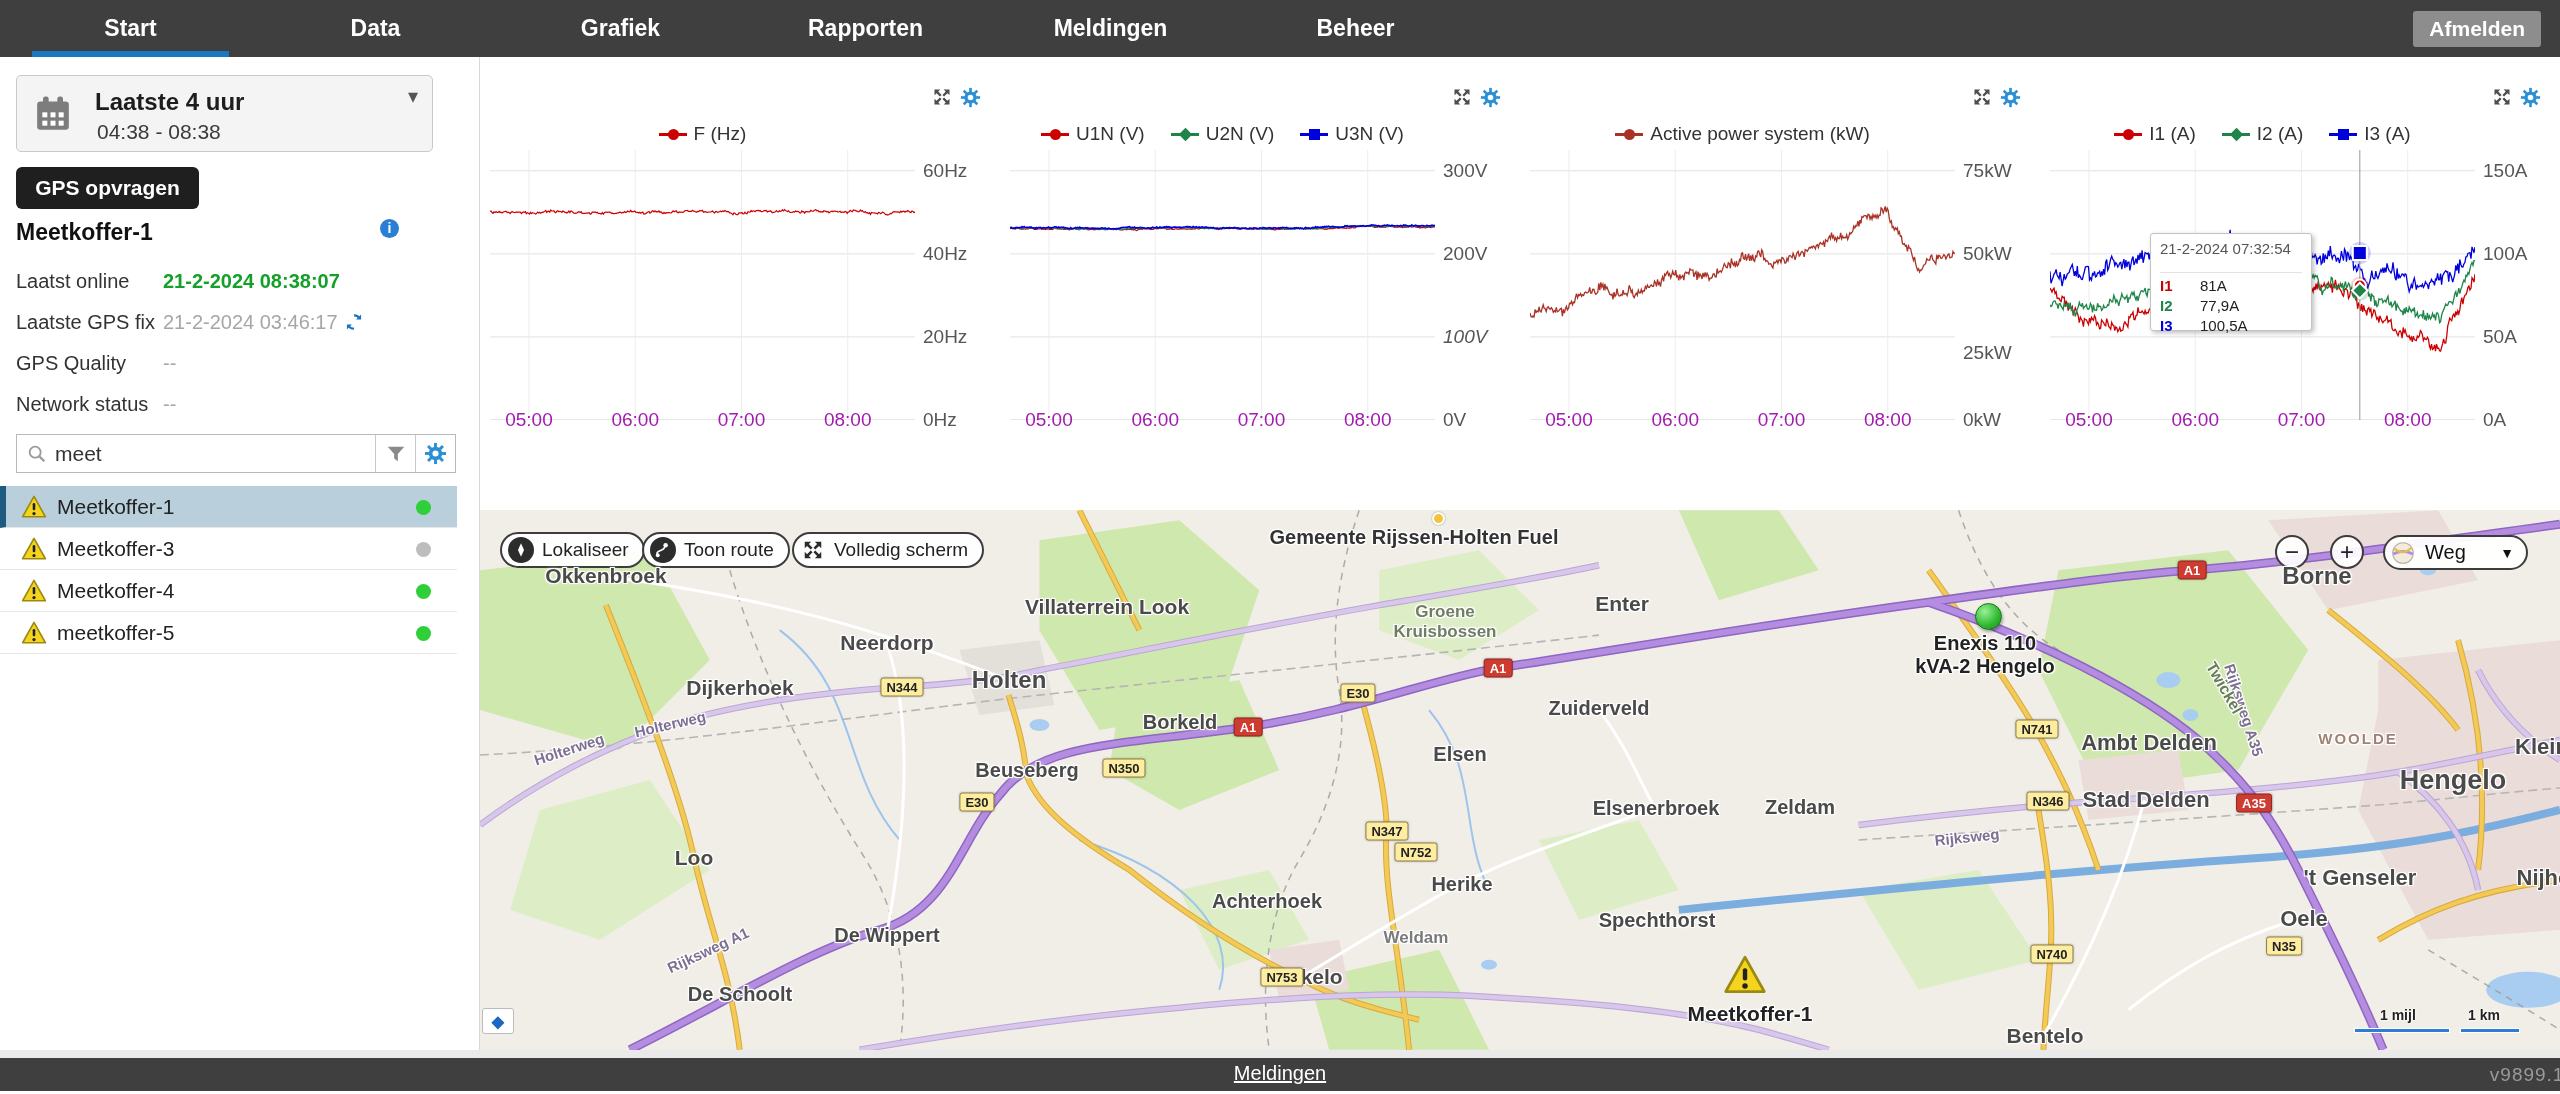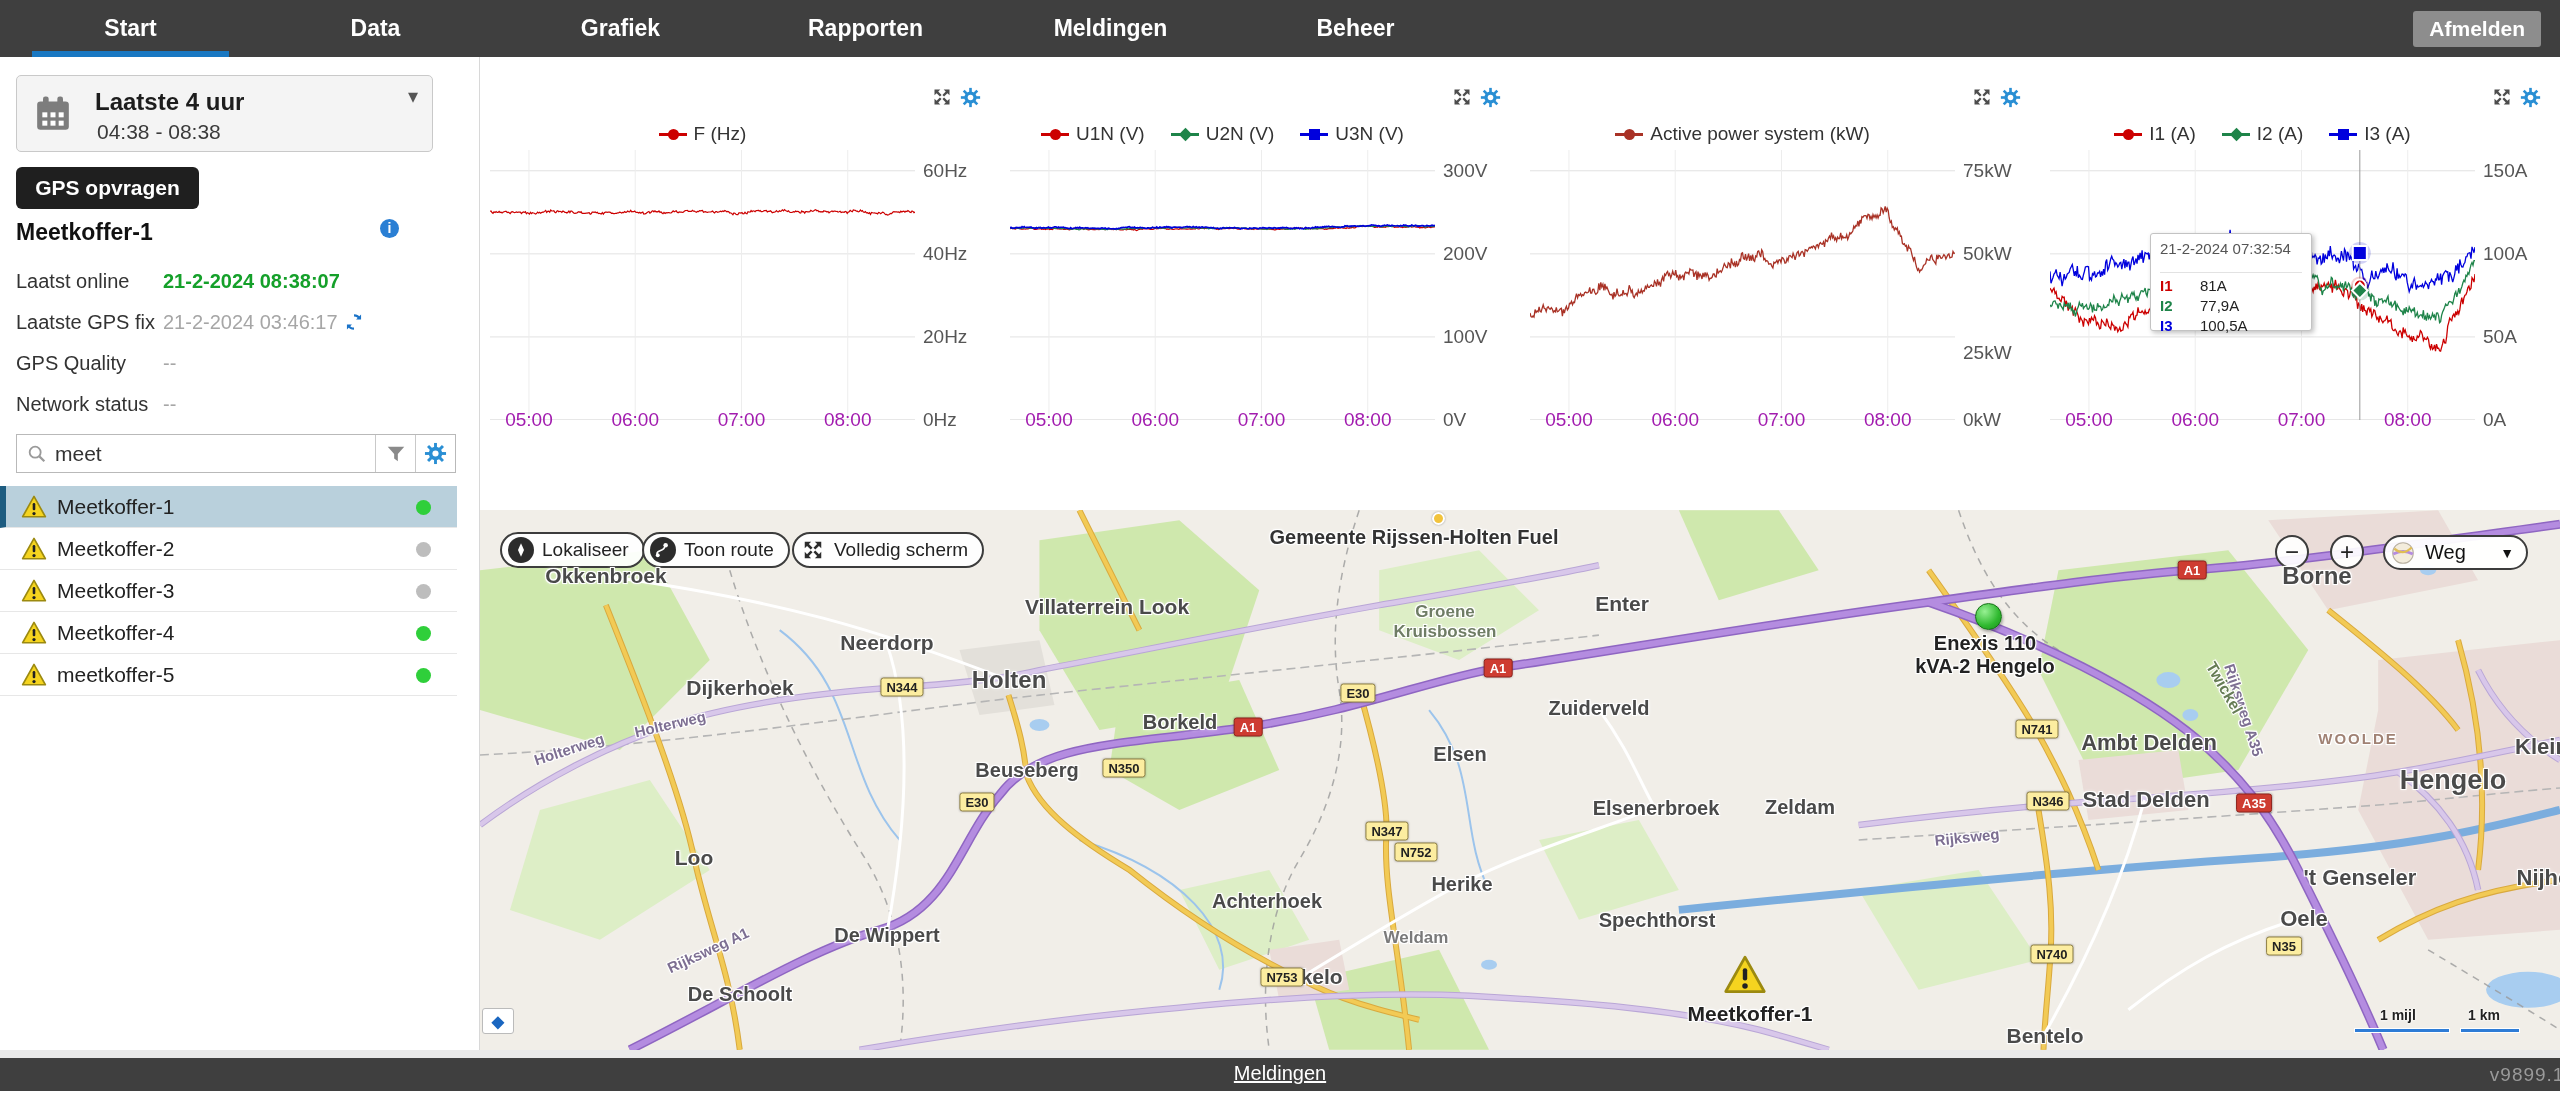--- a/index.html
+++ b/index.html
@@ -231,27 +231,20 @@
           <svg class="warn" width="26" height="26">
             <use href="#sym-warn"></use>
           </svg>
           <span class="dlabel">Meetkoffer-1</span>
           <span class="dot green"></span>
         </div>
         <div class="dev-row">
           <svg class="warn" width="26" height="26">
             <use href="#sym-warn"></use>
           </svg>
-          <span class="dlabel">Meetkoffer-2</span>
-          <span class="dot gray"></span>
-        </div>
-        <div class="dev-row">
-          <svg class="warn" width="26" height="26">
-            <use href="#sym-warn"></use>
-          </svg>
           <span class="dlabel">Meetkoffer-3</span>
           <span class="dot gray"></span>
         </div>
         <div class="dev-row">
           <svg class="warn" width="26" height="26">
             <use href="#sym-warn"></use>
           </svg>
           <span class="dlabel">Meetkoffer-4</span>
           <span class="dot green"></span>
         </div>
@@ -344,21 +337,21 @@
           <line x1="38.972500000000004" x2="38.972500000000004" y1="0" y2="270" stroke="#ededed"></line>
           <line x1="145.2225" x2="145.2225" y1="0" y2="270" stroke="#ededed"></line>
           <line x1="251.4725" x2="251.4725" y1="0" y2="270" stroke="#ededed"></line>
           <line x1="357.7225" x2="357.7225" y1="0" y2="270" stroke="#ededed"></line>
           <polyline points="0.0,78.8 1.0,78.4 2.0,78.3 3.0,78.8 4.0,78.3 5.1,79.2 6.1,78.6 7.1,78.4 8.1,78.4 9.1,78.4 10.1,78.8 11.1,79.1 12.1,79.1 13.2,79.2 14.2,78.8 15.2,79.2 16.2,78.9 17.2,78.9 18.2,78.8 19.2,78.3 20.2,78.3 21.3,78.2 22.3,78.2 23.3,78.8 24.3,79.3 25.3,79.4 26.3,79.3 27.3,79.0 28.3,79.0 29.3,78.9 30.4,78.5 31.4,79.4 32.4,78.9 33.4,79.3 34.4,79.0 35.4,79.5 36.4,79.0 37.4,79.1 38.5,78.7 39.5,79.6 40.5,79.3 41.5,79.1 42.5,79.5 43.5,78.6 44.5,78.5 45.5,78.5 46.5,78.7 47.6,78.8 48.6,78.9 49.6,78.8 50.6,79.1 51.6,79.0 52.6,78.9 53.6,79.4 54.6,79.1 55.7,79.3 56.7,78.9 57.7,79.5 58.7,79.6 59.7,79.9 60.7,79.2 61.7,79.2 62.7,79.2 63.8,78.2 64.8,78.4 65.8,78.7 66.8,79.1 67.8,79.0 68.8,79.0 69.8,79.0 70.8,78.7 71.8,78.4 72.9,78.7 73.9,79.4 74.9,78.4 75.9,78.8 76.9,79.4 77.9,79.7 78.9,79.9 79.9,79.4 81.0,79.3 82.0,79.5 83.0,79.6 84.0,79.4 85.0,79.8 86.0,79.2 87.0,79.5 88.0,79.0 89.0,79.8 90.1,78.9 91.1,78.8 92.1,79.2 93.1,79.4 94.1,79.3 95.1,79.8 96.1,78.7 97.1,79.3 98.2,78.9 99.2,78.6 100.2,78.8 101.2,79.4 102.2,78.6 103.2,79.7 104.2,79.1 105.2,79.5 106.3,79.7 107.3,79.3 108.3,79.5 109.3,79.6 110.3,79.8 111.3,80.0 112.3,79.8 113.3,79.8 114.3,79.3 115.4,79.4 116.4,79.9 117.4,79.5 118.4,79.4 119.4,79.4 120.4,79.3 121.4,79.7 122.4,79.5 123.5,80.0 124.5,79.3 125.5,79.9 126.5,80.6 127.5,80.2 128.5,79.5 129.5,79.4 130.5,79.1 131.5,79.0 132.6,79.3 133.6,78.5 134.6,78.8 135.6,78.8 136.6,78.4 137.6,78.9 138.6,78.8 139.6,79.1 140.7,79.3 141.7,79.1 142.7,79.4 143.7,79.1 144.7,78.4 145.7,78.5 146.7,78.9 147.7,78.7 148.8,78.7 149.8,78.3 150.8,78.6 151.8,78.2 152.8,78.2 153.8,78.2 154.8,78.6 155.8,78.5 156.8,79.4 157.9,79.0 158.9,79.3 159.9,79.0 160.9,79.0 161.9,79.1 162.9,79.5 163.9,79.4 164.9,79.0 166.0,78.8 167.0,78.8 168.0,79.1 169.0,79.3 170.0,78.5 171.0,79.1 172.0,78.7 173.0,78.8 174.0,79.0 175.1,79.0 176.1,79.2 177.1,79.1 178.1,79.1 179.1,78.8 180.1,79.1 181.1,78.9 182.1,79.2 183.2,78.9 184.2,78.8 185.2,79.1 186.2,78.3 187.2,78.5 188.2,79.0 189.2,78.9 190.2,78.3 191.3,78.5 192.3,78.4 193.3,78.0 194.3,78.8 195.3,78.2 196.3,78.5 197.3,78.0 198.3,77.6 199.3,78.2 200.4,78.4 201.4,78.2 202.4,78.2 203.4,78.2 204.4,78.2 205.4,78.6 206.4,79.4 207.4,78.9 208.5,79.5 209.5,79.2 210.5,78.7 211.5,78.7 212.5,78.5 213.5,78.7 214.5,78.4 215.5,78.7 216.5,78.3 217.6,78.4 218.6,78.7 219.6,78.7 220.6,78.5 221.6,78.2 222.6,78.0 223.6,78.5 224.6,78.3 225.7,78.4 226.7,78.8 227.7,79.2 228.7,79.1 229.7,79.2 230.7,78.3 231.7,78.7 232.7,78.7 233.8,78.3 234.8,78.9 235.8,78.8 236.8,79.2 237.8,78.9 238.8,79.0 239.8,79.1 240.8,78.7 241.8,79.3 242.9,78.9 243.9,79.4 244.9,78.4 245.9,78.9 246.9,79.1 247.9,79.1 248.9,78.6 249.9,78.7 251.0,79.0 252.0,78.9 253.0,79.1 254.0,78.8 255.0,79.2 256.0,79.0 257.0,78.8 258.0,78.8 259.0,79.2 260.1,79.1 261.1,79.2 262.1,79.5 263.1,79.2 264.1,79.8 265.1,79.8 266.1,79.6 267.1,78.8 268.2,79.1 269.2,79.4 270.2,79.4 271.2,78.5 272.2,79.2 273.2,78.9 274.2,78.9 275.2,79.3 276.3,79.1 277.3,78.6 278.3,78.7 279.3,78.5 280.3,78.9 281.3,78.3 282.3,78.8 283.3,78.2 284.3,79.0 285.4,78.4 286.4,78.2 287.4,78.6 288.4,78.1 289.4,78.4 290.4,77.6 291.4,78.0 292.4,78.3 293.5,78.5 294.5,78.3 295.5,78.5 296.5,78.2 297.5,78.7 298.5,78.7 299.5,78.5 300.5,79.1 301.5,78.5 302.6,78.5 303.6,78.7 304.6,78.6 305.6,78.3 306.6,78.7 307.6,78.9 308.6,78.6 309.6,78.7 310.7,78.5 311.7,78.7 312.7,78.7 313.7,79.0 314.7,79.4 315.7,79.0 316.7,79.3 317.7,78.9 318.8,78.6 319.8,78.7 320.8,78.4 321.8,78.7 322.8,78.7 323.8,78.5 324.8,77.9 325.8,78.2 326.8,77.4 327.9,78.4 328.9,78.1 329.9,77.7 330.9,77.9 331.9,77.4 332.9,78.2 333.9,78.1 334.9,78.0 336.0,78.5 337.0,77.7 338.0,78.0 339.0,78.3 340.0,77.7 341.0,78.0 342.0,77.3 343.0,77.7 344.0,77.8 345.1,77.8 346.1,77.0 347.1,76.6 348.1,76.6 349.1,76.5 350.1,76.3 351.1,75.9 352.1,76.6 353.2,76.4 354.2,76.5 355.2,76.7 356.2,76.2 357.2,76.3 358.2,76.4 359.2,75.7 360.2,76.5 361.3,76.4 362.3,76.2 363.3,76.5 364.3,77.4 365.3,77.4 366.3,77.0 367.3,77.3 368.3,76.3 369.3,77.2 370.4,77.1 371.4,77.0 372.4,77.2 373.4,77.2 374.4,77.0 375.4,77.3 376.4,76.7 377.4,76.7 378.5,76.6 379.5,76.5 380.5,76.1 381.5,76.5 382.5,76.6 383.5,76.7 384.5,77.3 385.5,77.2 386.5,77.0 387.6,77.1 388.6,77.2 389.6,76.6 390.6,77.2 391.6,77.2 392.6,77.5 393.6,77.1 394.6,77.0 395.7,77.3 396.7,77.2 397.7,77.0 398.7,77.0 399.7,76.1 400.7,76.6 401.7,77.1 402.7,77.0 403.8,76.6 404.8,76.5 405.8,77.2 406.8,77.0 407.8,77.1 408.8,77.3 409.8,78.0 410.8,77.4 411.8,77.7 412.9,77.6 413.9,77.1 414.9,77.8 415.9,77.8 416.9,77.1 417.9,77.4 418.9,76.8 419.9,77.4 421.0,77.6 422.0,76.8 423.0,77.3 424.0,76.4 425.0,77.3 " fill="none" stroke="#cc0000" stroke-width="1.2"></polyline>
           <polyline points="0.0,78.3 1.0,78.0 2.0,77.9 3.0,78.7 4.0,78.2 5.1,77.8 6.1,78.3 7.1,78.1 8.1,77.8 9.1,78.6 10.1,78.7 11.1,78.1 12.1,78.0 13.2,78.3 14.2,77.8 15.2,77.5 16.2,77.7 17.2,78.1 18.2,78.2 19.2,77.6 20.2,78.4 21.3,78.3 22.3,78.0 23.3,78.2 24.3,78.2 25.3,77.7 26.3,77.5 27.3,78.1 28.3,77.3 29.3,78.2 30.4,78.1 31.4,77.8 32.4,77.7 33.4,78.4 34.4,78.2 35.4,78.1 36.4,78.1 37.4,78.3 38.5,78.1 39.5,78.4 40.5,77.9 41.5,78.2 42.5,78.4 43.5,78.0 44.5,78.2 45.5,78.6 46.5,78.4 47.6,78.1 48.6,78.1 49.6,78.8 50.6,78.2 51.6,78.9 52.6,78.3 53.6,78.6 54.6,78.7 55.7,78.8 56.7,78.4 57.7,78.6 58.7,79.2 59.7,79.1 60.7,78.9 61.7,79.3 62.7,79.0 63.8,78.9 64.8,78.7 65.8,79.1 66.8,79.5 67.8,79.3 68.8,79.9 69.8,79.6 70.8,79.1 71.8,78.4 72.9,79.0 73.9,79.2 74.9,78.9 75.9,78.8 76.9,78.6 77.9,78.8 78.9,78.8 79.9,78.6 81.0,78.4 82.0,79.1 83.0,78.3 84.0,78.2 85.0,78.8 86.0,79.4 87.0,78.8 88.0,78.7 89.0,79.2 90.1,79.0 91.1,79.3 92.1,78.9 93.1,79.4 94.1,79.2 95.1,79.7 96.1,79.0 97.1,79.7 98.2,78.9 99.2,79.1 100.2,78.8 101.2,78.9 102.2,78.7 103.2,79.1 104.2,79.0 105.2,79.0 106.3,79.6 107.3,79.4 108.3,79.5 109.3,79.2 110.3,78.9 111.3,78.9 112.3,79.2 113.3,79.1 114.3,79.0 115.4,79.4 116.4,78.3 117.4,78.3 118.4,79.3 119.4,78.6 120.4,78.3 121.4,78.6 122.4,78.7 123.5,78.7 124.5,78.7 125.5,78.5 126.5,78.4 127.5,78.6 128.5,78.9 129.5,78.5 130.5,78.1 131.5,78.8 132.6,78.4 133.6,77.7 134.6,78.1 135.6,78.5 136.6,78.5 137.6,78.4 138.6,78.4 139.6,78.3 140.7,77.7 141.7,78.1 142.7,77.3 143.7,77.8 144.7,78.0 145.7,78.1 146.7,77.8 147.7,78.0 148.8,78.3 149.8,78.4 150.8,78.0 151.8,77.7 152.8,78.2 153.8,78.4 154.8,77.9 155.8,78.1 156.8,77.7 157.9,77.4 158.9,78.0 159.9,78.3 160.9,77.9 161.9,78.2 162.9,77.4 163.9,77.7 164.9,77.2 166.0,77.4 167.0,77.4 168.0,77.8 169.0,77.5 170.0,77.1 171.0,78.0 172.0,78.1 173.0,77.8 174.0,78.1 175.1,78.1 176.1,77.8 177.1,77.8 178.1,77.3 179.1,77.3 180.1,78.0 181.1,77.7 182.1,78.4 183.2,77.7 184.2,77.8 185.2,78.3 186.2,78.1 187.2,78.1 188.2,77.3 189.2,77.9 190.2,78.0 191.3,78.1 192.3,77.9 193.3,78.3 194.3,78.2 195.3,77.7 196.3,78.1 197.3,78.0 198.3,78.8 199.3,78.6 200.4,78.1 201.4,78.3 202.4,78.6 203.4,78.4 204.4,78.9 205.4,78.0 206.4,78.5 207.4,78.2 208.5,78.5 209.5,79.1 210.5,78.3 211.5,78.3 212.5,78.7 213.5,78.3 214.5,77.9 215.5,77.9 216.5,77.4 217.6,77.6 218.6,77.8 219.6,77.2 220.6,77.8 221.6,78.0 222.6,77.9 223.6,77.6 224.6,77.9 225.7,77.7 226.7,77.6 227.7,77.7 228.7,78.3 229.7,78.1 230.7,78.5 231.7,78.1 232.7,78.2 233.8,77.8 234.8,77.9 235.8,77.9 236.8,78.3 237.8,79.1 238.8,78.4 239.8,78.2 240.8,78.6 241.8,78.9 242.9,79.0 243.9,77.9 244.9,78.1 245.9,78.3 246.9,78.3 247.9,78.4 248.9,78.9 249.9,78.8 251.0,78.7 252.0,79.2 253.0,78.8 254.0,79.4 255.0,78.8 256.0,78.9 257.0,79.5 258.0,79.0 259.0,78.9 260.1,78.6 261.1,78.8 262.1,78.2 263.1,78.7 264.1,77.8 265.1,78.2 266.1,78.6 267.1,78.3 268.2,78.0 269.2,78.3 270.2,78.5 271.2,78.8 272.2,78.6 273.2,78.3 274.2,79.0 275.2,79.2 276.3,79.0 277.3,79.5 278.3,79.4 279.3,78.8 280.3,79.3 281.3,78.6 282.3,79.2 283.3,78.4 284.3,79.1 285.4,79.1 286.4,78.6 287.4,78.5 288.4,78.4 289.4,78.7 290.4,78.4 291.4,78.3 292.4,78.2 293.5,78.9 294.5,78.9 295.5,79.3 296.5,79.1 297.5,78.7 298.5,79.0 299.5,78.5 300.5,78.6 301.5,78.4 302.6,79.0 303.6,78.6 304.6,78.7 305.6,78.8 306.6,79.0 307.6,78.9 308.6,78.2 309.6,78.4 310.7,78.1 311.7,78.1 312.7,77.6 313.7,78.0 314.7,77.2 315.7,78.0 316.7,77.9 317.7,78.0 318.8,77.9 319.8,77.4 320.8,77.5 321.8,78.0 322.8,76.9 323.8,77.3 324.8,76.8 325.8,77.4 326.8,76.8 327.9,76.6 328.9,77.4 329.9,77.0 330.9,77.5 331.9,77.3 332.9,76.8 333.9,77.0 334.9,76.8 336.0,76.5 337.0,76.5 338.0,76.0 339.0,76.5 340.0,77.0 341.0,76.5 342.0,76.7 343.0,76.9 344.0,76.1 345.1,76.1 346.1,76.6 347.1,76.3 348.1,75.8 349.1,75.8 350.1,75.5 351.1,75.8 352.1,76.0 353.2,76.4 354.2,76.4 355.2,76.4 356.2,76.2 357.2,76.1 358.2,76.6 359.2,76.0 360.2,76.2 361.3,76.2 362.3,76.6 363.3,76.3 364.3,76.5 365.3,76.7 366.3,76.1 367.3,76.0 368.3,75.9 369.3,76.3 370.4,76.9 371.4,76.8 372.4,76.8 373.4,76.4 374.4,75.9 375.4,76.4 376.4,76.2 377.4,75.9 378.5,76.4 379.5,76.3 380.5,76.3 381.5,76.6 382.5,76.4 383.5,76.2 384.5,75.9 385.5,76.0 386.5,76.0 387.6,76.2 388.6,75.7 389.6,75.6 390.6,76.0 391.6,76.3 392.6,75.9 393.6,76.2 394.6,76.6 395.7,76.7 396.7,76.2 397.7,76.8 398.7,76.8 399.7,76.6 400.7,75.9 401.7,76.5 402.7,75.6 403.8,76.3 404.8,75.8 405.8,75.6 406.8,76.0 407.8,75.5 408.8,76.0 409.8,75.6 410.8,75.9 411.8,75.8 412.9,75.9 413.9,76.8 414.9,76.7 415.9,77.0 416.9,76.7 417.9,76.5 418.9,76.5 419.9,76.4 421.0,76.3 422.0,76.8 423.0,76.1 424.0,76.1 425.0,76.5 " fill="none" stroke="#1e8449" stroke-width="1.2"></polyline>
           <polyline points="0.0,77.9 1.0,77.3 2.0,78.1 3.0,78.1 4.0,78.0 5.1,78.2 6.1,77.3 7.1,77.6 8.1,77.5 9.1,77.8 10.1,77.3 11.1,77.7 12.1,76.6 13.2,77.3 14.2,76.5 15.2,77.5 16.2,77.4 17.2,77.2 18.2,77.3 19.2,77.2 20.2,77.1 21.3,77.0 22.3,78.0 23.3,77.8 24.3,78.0 25.3,78.5 26.3,77.5 27.3,78.4 28.3,77.7 29.3,77.5 30.4,77.4 31.4,78.1 32.4,78.1 33.4,77.5 34.4,77.7 35.4,78.2 36.4,77.8 37.4,77.6 38.5,76.9 39.5,77.9 40.5,77.7 41.5,78.1 42.5,77.4 43.5,77.2 44.5,76.8 45.5,76.9 46.5,77.1 47.6,77.7 48.6,77.0 49.6,77.6 50.6,77.2 51.6,77.2 52.6,77.2 53.6,77.1 54.6,77.9 55.7,77.6 56.7,78.2 57.7,78.1 58.7,78.5 59.7,78.6 60.7,77.6 61.7,78.6 62.7,78.5 63.8,78.2 64.8,78.0 65.8,77.5 66.8,78.0 67.8,77.4 68.8,78.2 69.8,77.1 70.8,78.0 71.8,77.7 72.9,77.9 73.9,78.0 74.9,78.0 75.9,77.6 76.9,78.2 77.9,77.7 78.9,78.5 79.9,78.4 81.0,78.4 82.0,78.1 83.0,78.1 84.0,78.6 85.0,78.2 86.0,78.5 87.0,78.4 88.0,78.4 89.0,78.4 90.1,78.8 91.1,78.1 92.1,77.8 93.1,78.3 94.1,78.4 95.1,78.0 96.1,78.5 97.1,79.1 98.2,78.2 99.2,78.4 100.2,78.7 101.2,78.8 102.2,78.9 103.2,78.6 104.2,78.9 105.2,79.1 106.3,78.5 107.3,78.9 108.3,78.3 109.3,78.4 110.3,78.0 111.3,77.5 112.3,77.6 113.3,77.4 114.3,77.5 115.4,77.2 116.4,77.2 117.4,77.1 118.4,76.9 119.4,76.7 120.4,77.4 121.4,77.6 122.4,77.3 123.5,77.6 124.5,77.0 125.5,77.9 126.5,77.9 127.5,77.6 128.5,78.0 129.5,77.6 130.5,77.3 131.5,77.7 132.6,77.6 133.6,78.0 134.6,78.1 135.6,78.2 136.6,78.6 137.6,77.8 138.6,77.7 139.6,78.3 140.7,78.4 141.7,77.6 142.7,77.2 143.7,77.9 144.7,77.5 145.7,77.8 146.7,76.9 147.7,77.9 148.8,77.9 149.8,77.0 150.8,77.3 151.8,77.7 152.8,77.3 153.8,77.1 154.8,76.9 155.8,77.2 156.8,76.5 157.9,77.3 158.9,76.7 159.9,77.4 160.9,77.2 161.9,78.2 162.9,77.2 163.9,77.1 164.9,77.1 166.0,77.3 167.0,77.2 168.0,77.3 169.0,77.1 170.0,77.4 171.0,77.4 172.0,77.7 173.0,77.2 174.0,77.0 175.1,76.9 176.1,76.7 177.1,76.4 178.1,77.1 179.1,76.5 180.1,76.8 181.1,77.2 182.1,77.4 183.2,76.5 184.2,77.0 185.2,77.4 186.2,76.7 187.2,77.3 188.2,77.7 189.2,77.0 190.2,77.7 191.3,76.9 192.3,76.8 193.3,77.5 194.3,77.4 195.3,77.0 196.3,77.0 197.3,77.4 198.3,77.5 199.3,77.8 200.4,77.6 201.4,77.5 202.4,77.9 203.4,77.5 204.4,78.3 205.4,78.5 206.4,78.2 207.4,78.0 208.5,78.5 209.5,78.6 210.5,78.2 211.5,78.8 212.5,77.7 213.5,77.6 214.5,77.9 215.5,78.3 216.5,78.3 217.6,77.9 218.6,77.9 219.6,77.9 220.6,77.7 221.6,77.8 222.6,78.1 223.6,77.7 224.6,77.4 225.7,78.0 226.7,78.2 227.7,78.0 228.7,78.0 229.7,78.6 230.7,79.0 231.7,78.2 232.7,78.4 233.8,78.3 234.8,78.3 235.8,78.3 236.8,78.5 237.8,78.7 238.8,78.8 239.8,78.0 240.8,78.4 241.8,78.4 242.9,78.3 243.9,77.8 244.9,78.0 245.9,78.1 246.9,78.5 247.9,78.6 248.9,78.7 249.9,77.8 251.0,78.0 252.0,78.1 253.0,77.5 254.0,77.9 255.0,77.8 256.0,78.3 257.0,78.0 258.0,78.2 259.0,77.6 260.1,77.7 261.1,78.1 262.1,78.0 263.1,78.5 264.1,77.6 265.1,77.7 266.1,78.1 267.1,78.4 268.2,77.9 269.2,78.3 270.2,77.7 271.2,78.1 272.2,77.4 273.2,77.6 274.2,77.6 275.2,77.9 276.3,77.4 277.3,77.7 278.3,78.0 279.3,78.5 280.3,78.2 281.3,78.6 282.3,78.4 283.3,78.5 284.3,77.6 285.4,78.2 286.4,77.6 287.4,78.3 288.4,77.8 289.4,78.8 290.4,78.3 291.4,78.6 292.4,78.4 293.5,78.9 294.5,78.3 295.5,77.4 296.5,77.8 297.5,78.2 298.5,77.9 299.5,78.0 300.5,78.3 301.5,78.0 302.6,77.3 303.6,77.8 304.6,77.5 305.6,76.8 306.6,77.5 307.6,76.9 308.6,77.2 309.6,77.2 310.7,77.0 311.7,77.4 312.7,76.7 313.7,77.3 314.7,76.4 315.7,76.8 316.7,76.4 317.7,76.7 318.8,76.1 319.8,76.8 320.8,76.8 321.8,76.5 322.8,76.3 323.8,77.0 324.8,76.6 325.8,77.1 326.8,77.3 327.9,77.2 328.9,77.1 329.9,77.5 330.9,77.2 331.9,76.9 332.9,76.8 333.9,76.9 334.9,75.7 336.0,76.1 337.0,75.6 338.0,76.2 339.0,76.6 340.0,75.9 341.0,76.5 342.0,75.9 343.0,76.0 344.0,75.9 345.1,75.8 346.1,76.4 347.1,76.0 348.1,76.3 349.1,76.4 350.1,76.0 351.1,76.1 352.1,75.7 353.2,75.5 354.2,76.1 355.2,76.1 356.2,76.2 357.2,75.7 358.2,75.7 359.2,75.6 360.2,75.6 361.3,74.8 362.3,75.0 363.3,75.1 364.3,75.3 365.3,75.3 366.3,75.6 367.3,76.1 368.3,75.7 369.3,75.9 370.4,76.1 371.4,76.2 372.4,75.5 373.4,75.7 374.4,75.1 375.4,75.5 376.4,75.2 377.4,74.8 378.5,75.5 379.5,75.3 380.5,76.1 381.5,75.4 382.5,75.4 383.5,75.7 384.5,75.8 385.5,76.0 386.5,75.8 387.6,75.5 388.6,76.0 389.6,76.4 390.6,75.5 391.6,75.8 392.6,75.9 393.6,74.9 394.6,75.3 395.7,75.1 396.7,75.5 397.7,75.7 398.7,76.1 399.7,75.9 400.7,75.9 401.7,75.0 402.7,75.4 403.8,76.0 404.8,75.4 405.8,75.2 406.8,75.8 407.8,76.5 408.8,75.9 409.8,76.2 410.8,75.7 411.8,75.5 412.9,75.6 413.9,76.0 414.9,76.0 415.9,75.8 416.9,75.4 417.9,75.8 418.9,75.8 419.9,76.2 421.0,75.4 422.0,75.2 423.0,75.6 424.0,75.6 425.0,75.1 " fill="none" stroke="#0000dd" stroke-width="1.6"></polyline>
         </svg>
         <div class="ylab" style="top: 102.769px;">300V</div>
         <div class="ylab" style="top: 185.846px;">200V</div>
-        <div class="ylab" style="top: 268.923px;">100V</div>
+        <div class="ylab" style="top: 268.923px; font-style: italic;">100V</div>
         <div class="ylab" style="top: 352px;">0V</div>
         <div class="xlab" style="left: 13.9725px;">05:00</div>
         <div class="xlab" style="left: 120.222px;">06:00</div>
         <div class="xlab" style="left: 226.472px;">07:00</div>
         <div class="xlab" style="left: 332.723px;">08:00</div>
       </div>
       <div class="chart-cell" style="left: 1040px;">
         <div class="chart-icons">
           <svg width="20" height="20" fill="#4d4d4d">
             <use href="#sym-expand"></use>

